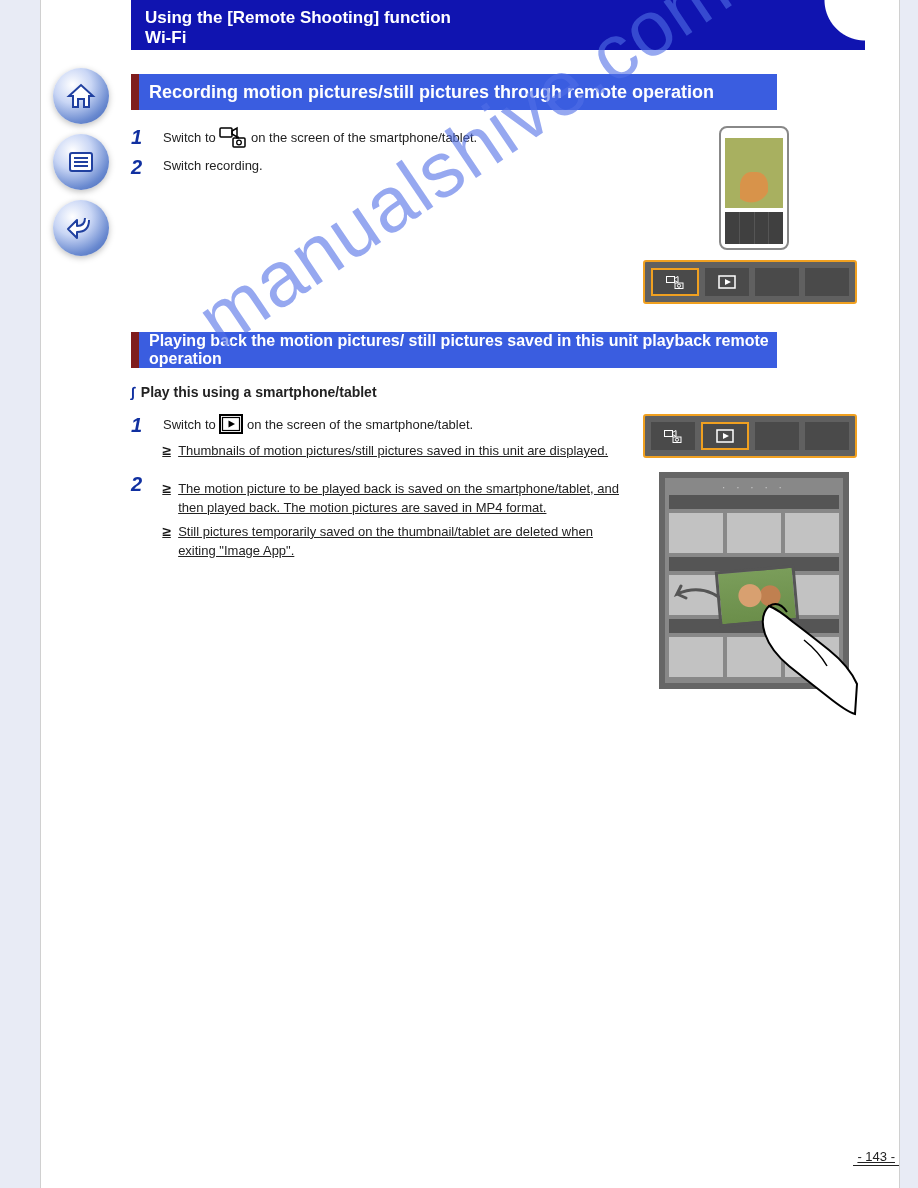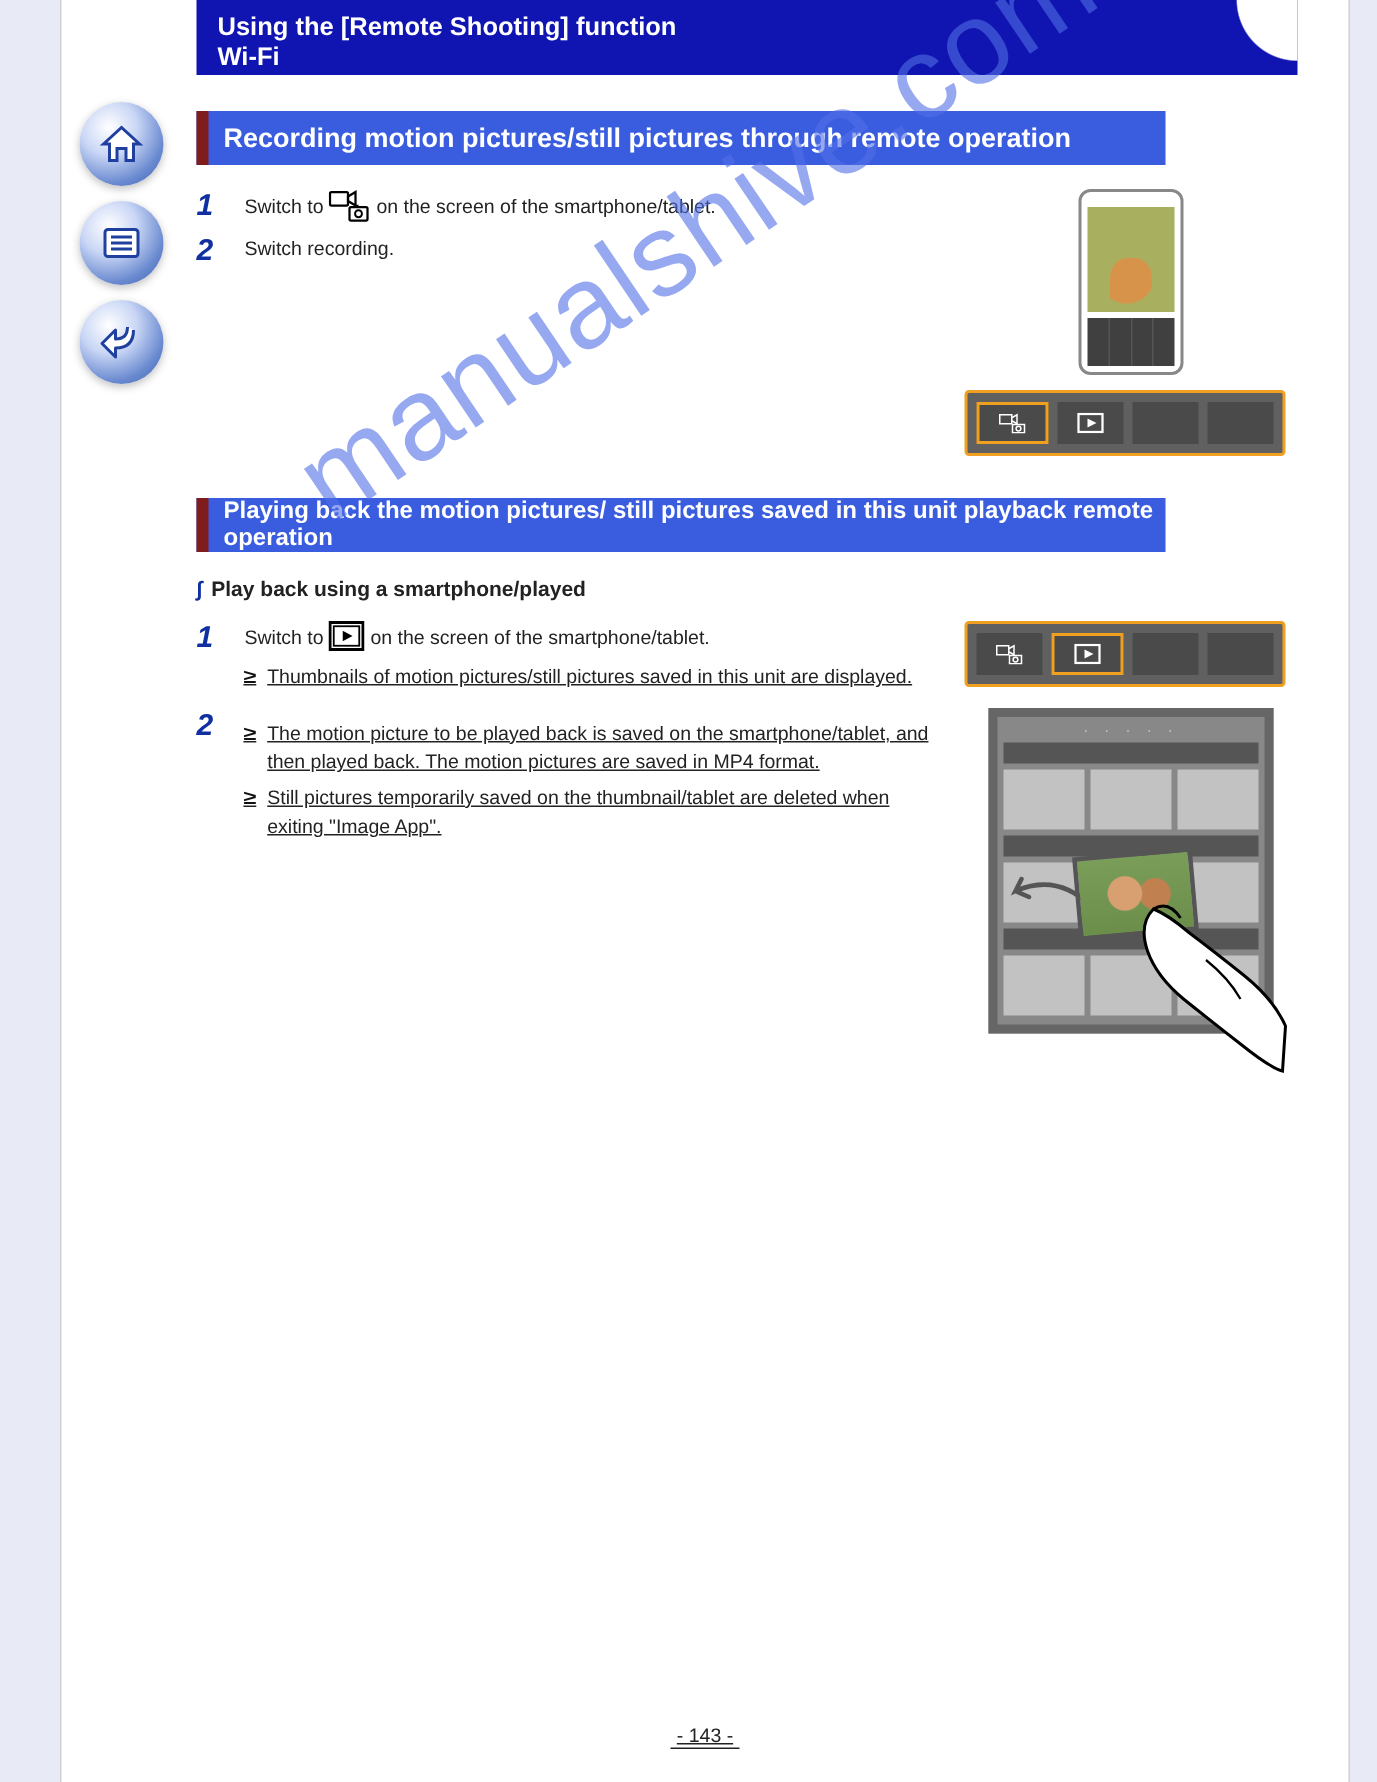--- a/index.html
+++ b/index.html
@@ -200,21 +200,21 @@
     font-weight: 400;
     color: rgba(80,110,230,0.6);
     pointer-events: none;
     white-space: nowrap;
     letter-spacing: 1px;
   }
 
   .page-num {
     position: absolute;
     bottom: 24px; left: 0; right: 0;
-    text-align: center;
+    text-align: right;
     font-size: 13px;
     color: #222;
   }
   .page-num span { border-bottom: 1px solid #222; padding: 0 4px 1px; text-decoration: underline; }
 
   .subhead { display:flex; font-size:14px; color:#222; margin-bottom:14px; font-weight:bold; }
   .subhead .diamond { color:#1030a0; font-size:14px; margin-right:6px; }
 
 </style>
 </head>
@@ -302,21 +302,21 @@
           <div class="tab-cell"></div>
           <div class="tab-cell"></div>
         </div>
       </div>
     </div>
 
     <div class="section-bar" style="line-height:1.1; font-size:16px; padding-top:0; height:36px; display:flex; align-items:center;">Playing back the motion pictures/ still pictures saved in this unit playback remote operation</div>
 
     <div class="subhead">
       <span class="diamond">∫</span>
-      <span>Play back using a smartphone/played</span>
+      <span>Play this using a smartphone/tablet</span>
     </div>
 
     <div class="body-row">
       <div class="body-text">
         <div class="step">
           <div class="step-num">1</div>
           <div class="step-body">
             <span>Switch to </span>
             <span class="play-box-icon">
               <svg viewBox="0 0 24 20">

